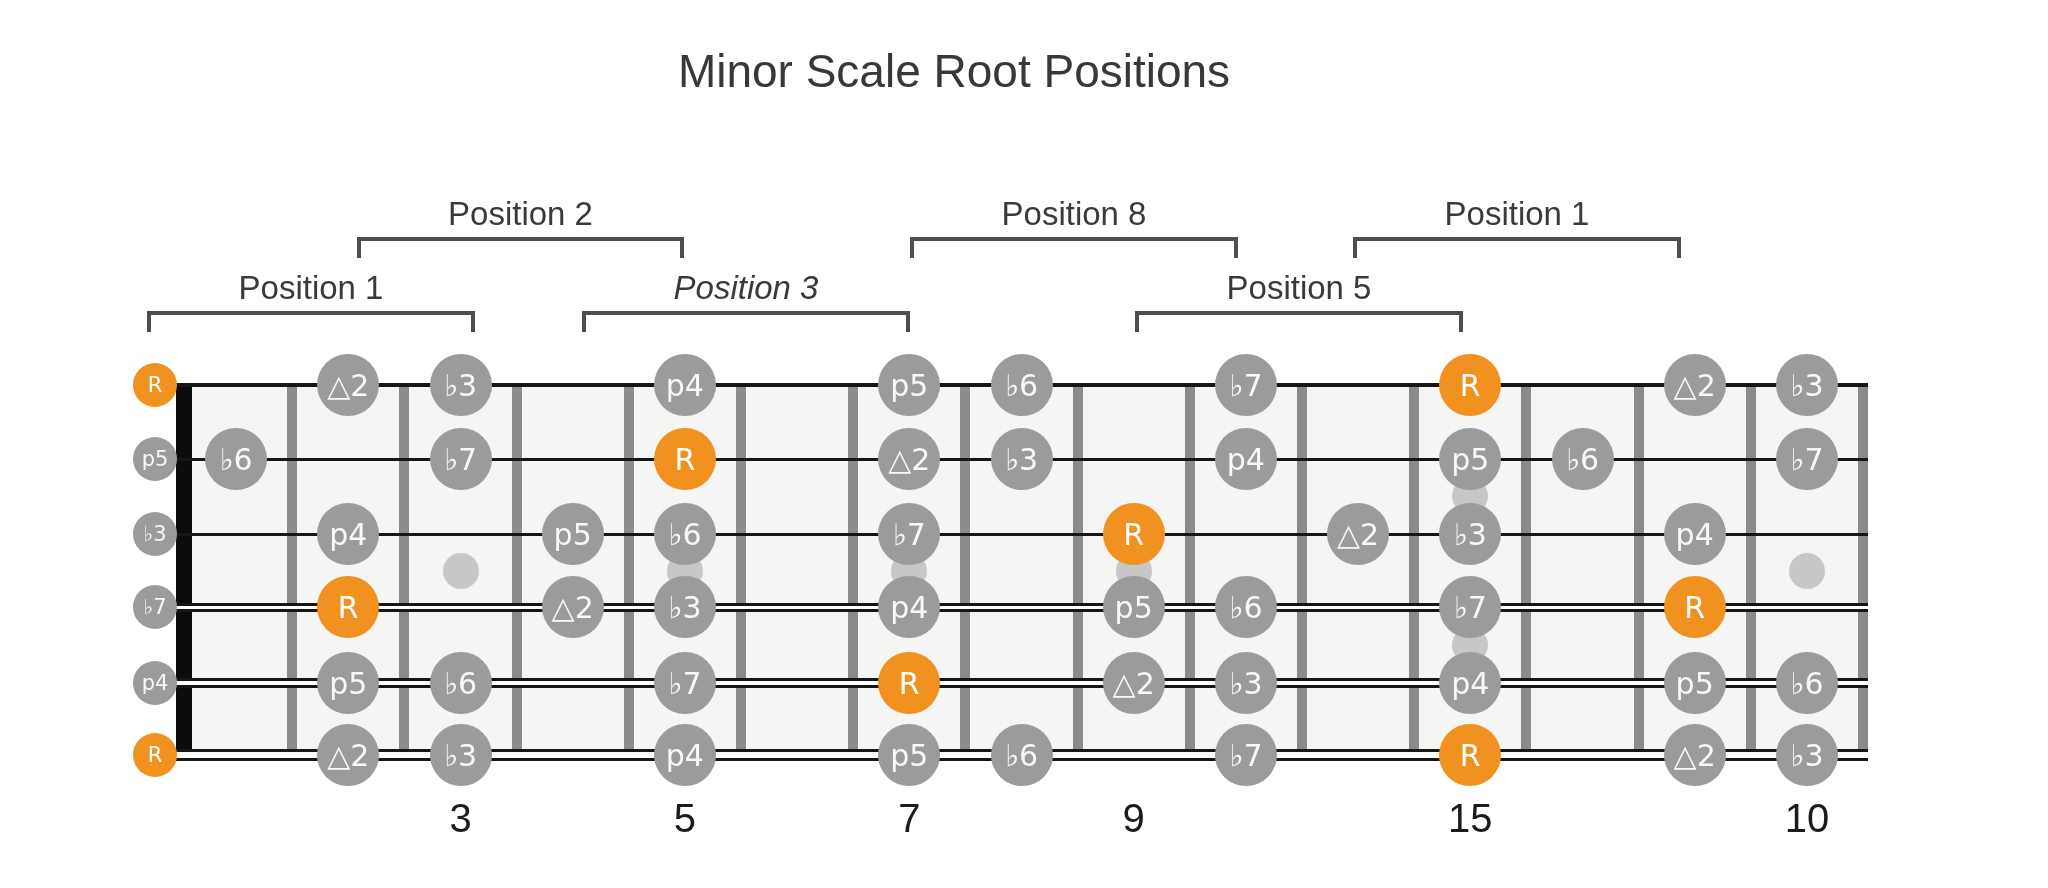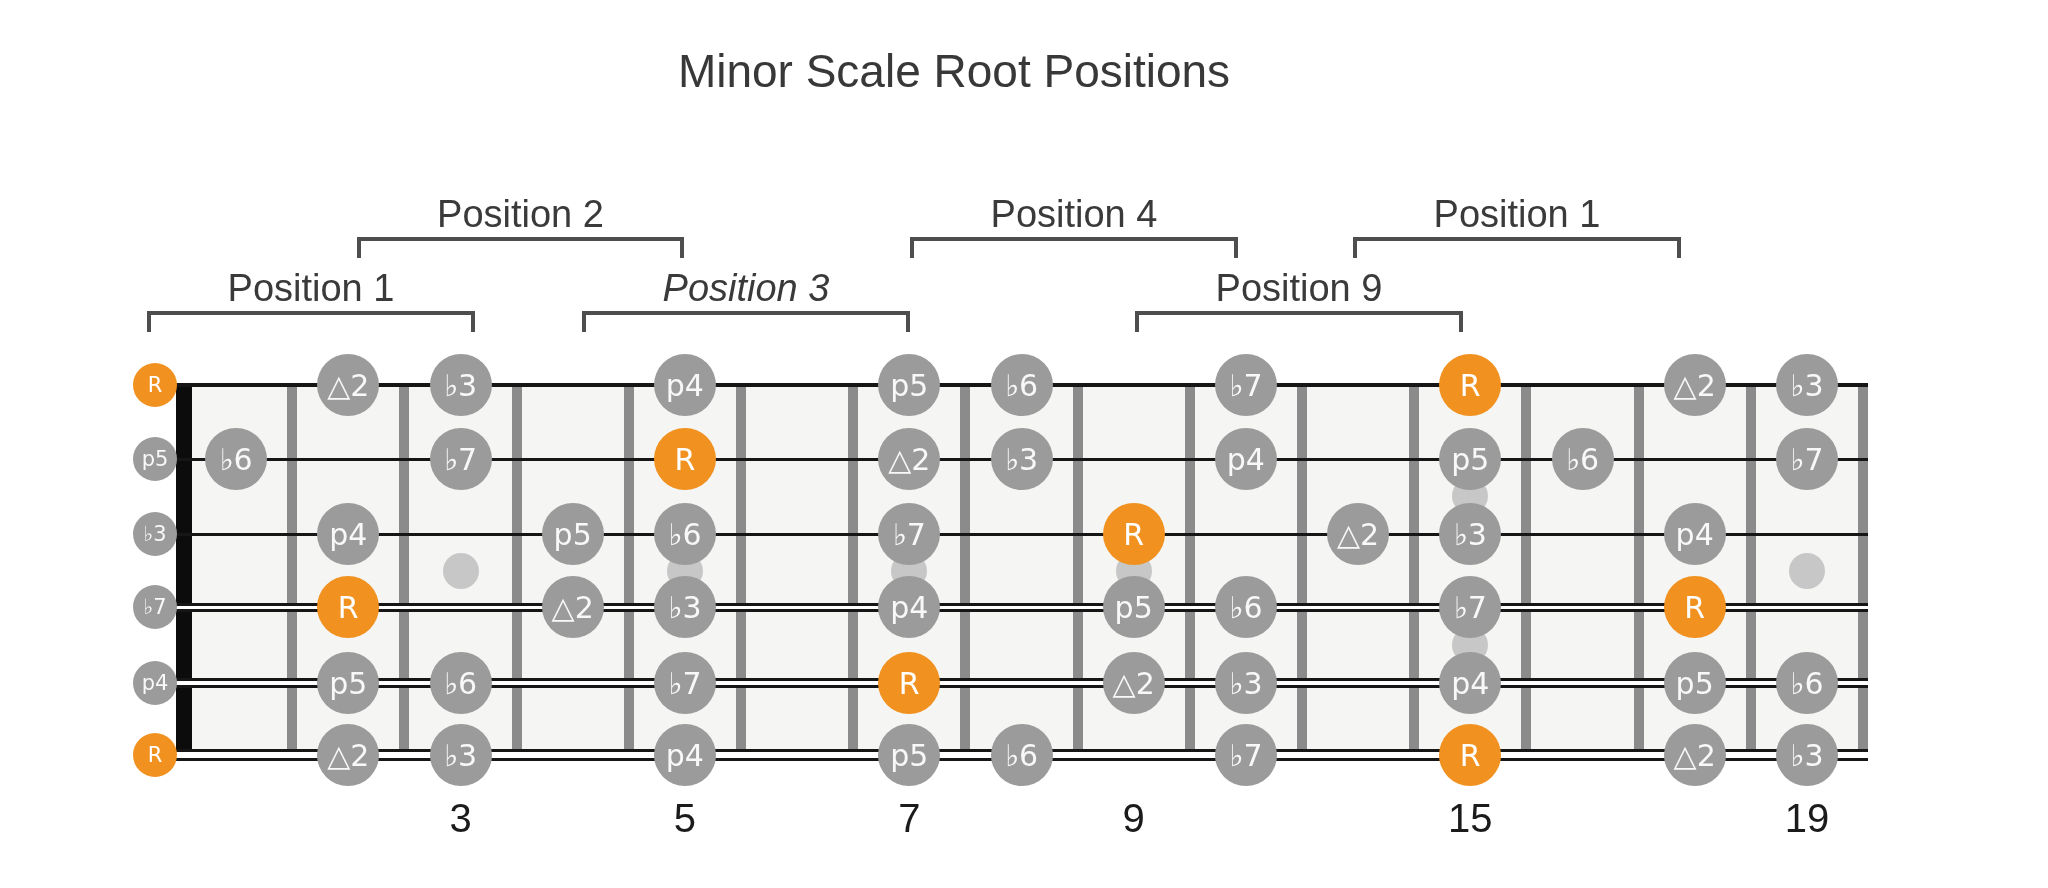--- a/index.html
+++ b/index.html
@@ -3,21 +3,21 @@
 <meta charset="utf-8">
 <style>
   html,body{margin:0;padding:0;background:#ffffff;}
   #stage{position:relative;width:1908px;height:888px;background:#ffffff;overflow:hidden;
          font-family:"Liberation Sans",sans-serif;}
   .title{position:absolute;top:44px;left:0;width:100%;text-align:center;
          font-size:46px;font-weight:400;color:#383838;}
   .bracket{position:absolute;height:21px;box-sizing:border-box;
            border-top:4px solid #4e4e4e;border-left:4px solid #4e4e4e;border-right:4px solid #4e4e4e;}
   .bracket-label{position:absolute;transform:translateX(-50%);white-space:nowrap;
-                 font-size:38px;color:#3a3a3a;height:34px;line-height:34px;}
+                 font-size:33px;color:#3a3a3a;height:34px;line-height:34px;}
   .board{position:absolute;background:#f5f5f4;}
   .nut{position:absolute;background:#0c0c0c;}
   .fret-line{position:absolute;background:#8b8b8b;}
   .string{position:absolute;background:#161616;}
   .string.wound{background:#ffffff;border-top:3px solid #161616;border-bottom:3px solid #161616;
                 box-sizing:border-box;}
   .inlay{position:absolute;border-radius:50%;background:#c7c7c7;}
   .note{position:absolute;border-radius:50%;background:#9b9b9b;color:rgba(255,255,255,0.93);
         display:flex;align-items:center;justify-content:center;
         font-size:30px;font-family:"DejaVu Sans",sans-serif;}
@@ -118,26 +118,26 @@
     <div class="note" style="left: 990.5px; top: 724px; width: 62px; height: 62px;">♭6</div>
     <div class="note" style="left: 1214.9px; top: 724px; width: 62px; height: 62px;">♭7</div>
     <div class="note root" style="left: 1439.3px; top: 724px; width: 62px; height: 62px;">R</div>
     <div class="note" style="left: 1663.7px; top: 724px; width: 62px; height: 62px;">△2</div>
     <div class="note" style="left: 1775.9px; top: 724px; width: 62px; height: 62px;">♭3</div>
     <div class="fret-num" style="left: 460.5px; top: 798px;">3</div>
     <div class="fret-num" style="left: 684.9px; top: 798px;">5</div>
     <div class="fret-num" style="left: 909.3px; top: 798px;">7</div>
     <div class="fret-num" style="left: 1133.7px; top: 798px;">9</div>
     <div class="fret-num" style="left: 1470.3px; top: 798px;">15</div>
-    <div class="fret-num" style="left: 1806.9px; top: 798px;">19</div>
+    <div class="fret-num" style="left: 1806.9px; top: 798px;">10</div>
     <div class="bracket" style="left: 147px; top: 311px; width: 328px;"></div>
     <div class="bracket-label" style="left: 311px; top: 271px;">Position 1</div>
     <div class="bracket" style="left: 357px; top: 237px; width: 327px;"></div>
     <div class="bracket-label" style="left: 520.5px; top: 197px;">Position 2</div>
     <div class="bracket" style="left: 582px; top: 311px; width: 328px;"></div>
     <div class="bracket-label" style="left: 746px; top: 271px; font-style: italic;">Position 3</div>
     <div class="bracket" style="left: 910px; top: 237px; width: 328px;"></div>
-    <div class="bracket-label" style="left: 1074px; top: 197px;">Position 4</div>
+    <div class="bracket-label" style="left: 1074px; top: 197px;">Position 8</div>
     <div class="bracket" style="left: 1135px; top: 311px; width: 328px;"></div>
-    <div class="bracket-label" style="left: 1299px; top: 271px;">Position 9</div>
+    <div class="bracket-label" style="left: 1299px; top: 271px;">Position 5</div>
     <div class="bracket" style="left: 1353px; top: 237px; width: 328px;"></div>
     <div class="bracket-label" style="left: 1517px; top: 197px;">Position 1</div>
   </div>
 
 </body></html>

